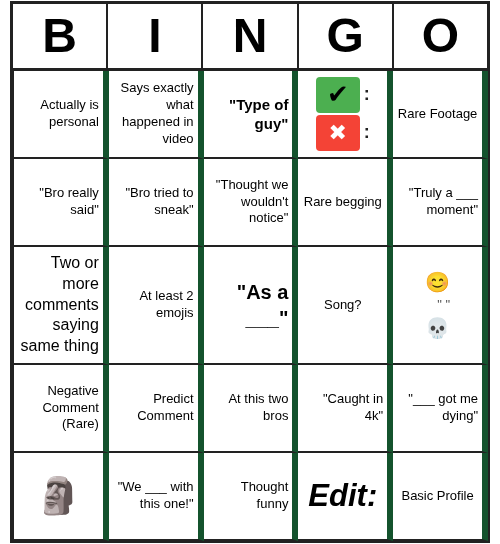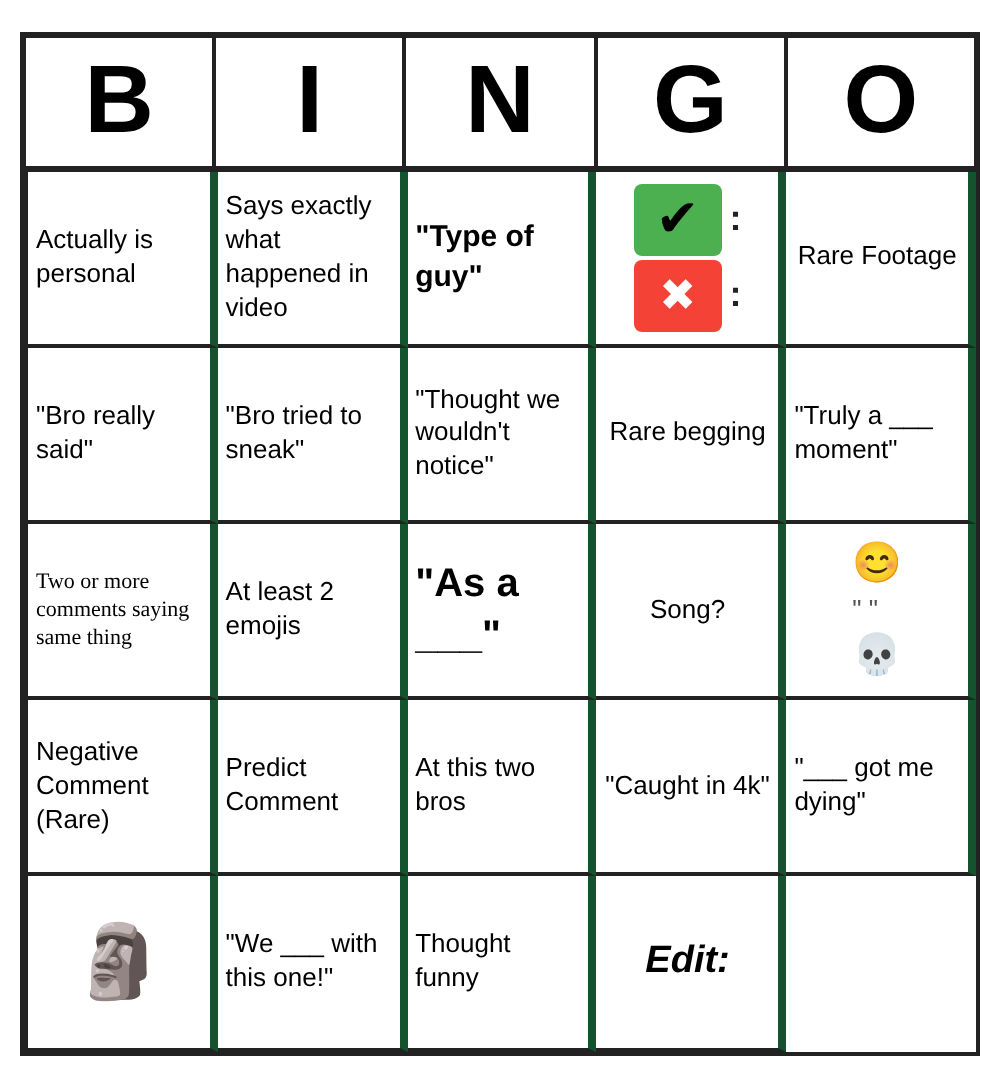--- a/index.html
+++ b/index.html
@@ -29,27 +29,27 @@
       border: 1px solid #222;
       line-height: 1;
     }
     .bingo-grid {
       display: grid;
       grid-template-columns: repeat(5, 1fr);
       border-left: 2px solid #222;
       border-top: 2px solid #222;
     }
     .bingo-cell {
-      border-right: 4px solid #14532d;
+      border-right: 6px solid #14532d;
       border-bottom: 2px solid #222;
       min-height: 88px;
       display: flex;
       align-items: center;
       justify-content: center;
-      text-align: left;
+      text-align: right;
       padding: 6px 4px;
       font-size: 13px;
       line-height: 1.3;
       position: relative;
     }
     .cell-inner {
       display: flex;
       flex-direction: column;
       align-items: center;
       justify-content: center;
@@ -95,21 +95,21 @@
       gap: 4px;
     }
     .emoji-cell {
       font-size: 20px;
       line-height: 1.4;
     }
     .moai-cell {
       font-size: 36px;
     }
     .edit-text {
-      font-size: 19px;
+      font-size: 31px;
       font-weight: bold;
       font-style: italic;
     }
   </style>
 </head>
 <body>
 
 <div class="bingo-card">
   <div class="bingo-header">
     <div class="bingo-header-cell">B</div>
@@ -176,21 +176,21 @@
         </div>
     </div>
     <div class="bingo-cell">
       <div class="cell-inner">
           <span>"Truly a ___ moment"</span>
         </div>
     </div>
 
     <div class="bingo-cell">
       <div class="cell-inner">
-          <span style="font-size:11px;font-family:Liberation Serif, serif;">Two or more comments saying same thing</span>
+          <span style="font-size:16px;">Two or more comments saying same thing</span>
         </div>
     </div>
     <div class="bingo-cell">
       <div class="cell-inner">
           <span>At least 2 emojis</span>
         </div>
     </div>
     <div class="bingo-cell">
       <div class="cell-inner">
           <span style="font-size:20px; font-weight:bold;">"As a ___"</span>
@@ -250,15 +250,20 @@
     <div class="bingo-cell">
       <div class="cell-inner">
           <span>Thought funny</span>
         </div>
     </div>
     <div class="bingo-cell">
       <div class="cell-inner">
         <span class="edit-text">Edit:</span>
       </div>
     </div>
+    <div class="bingo-cell">
+      <div class="cell-inner">
+          <span>Basic Profile</span>
+        </div>
+    </div>
 
   </div>
 </div>
 
 </body></html>

